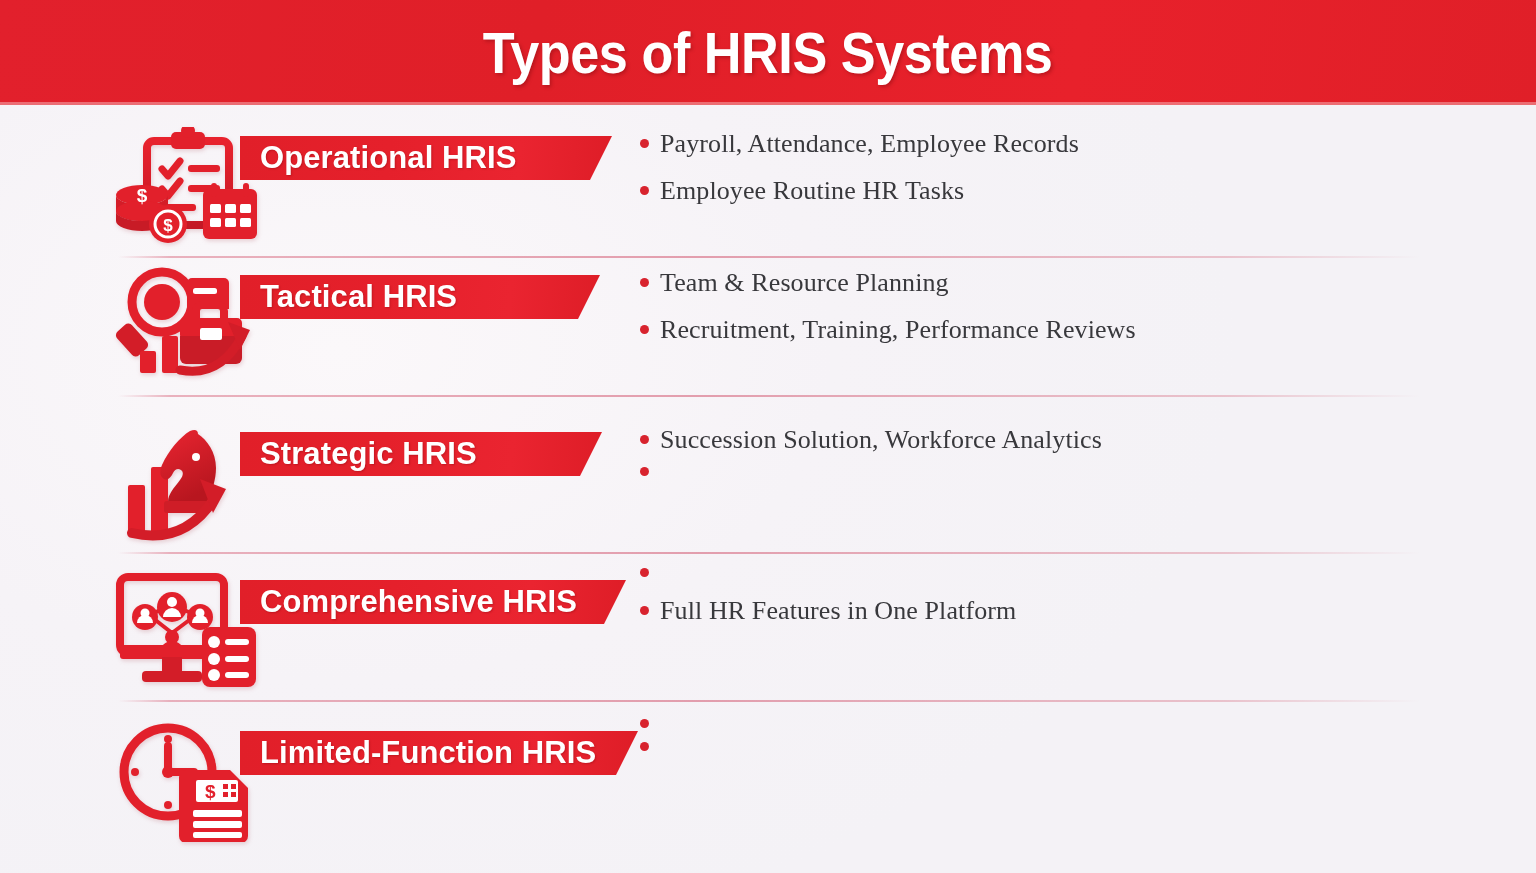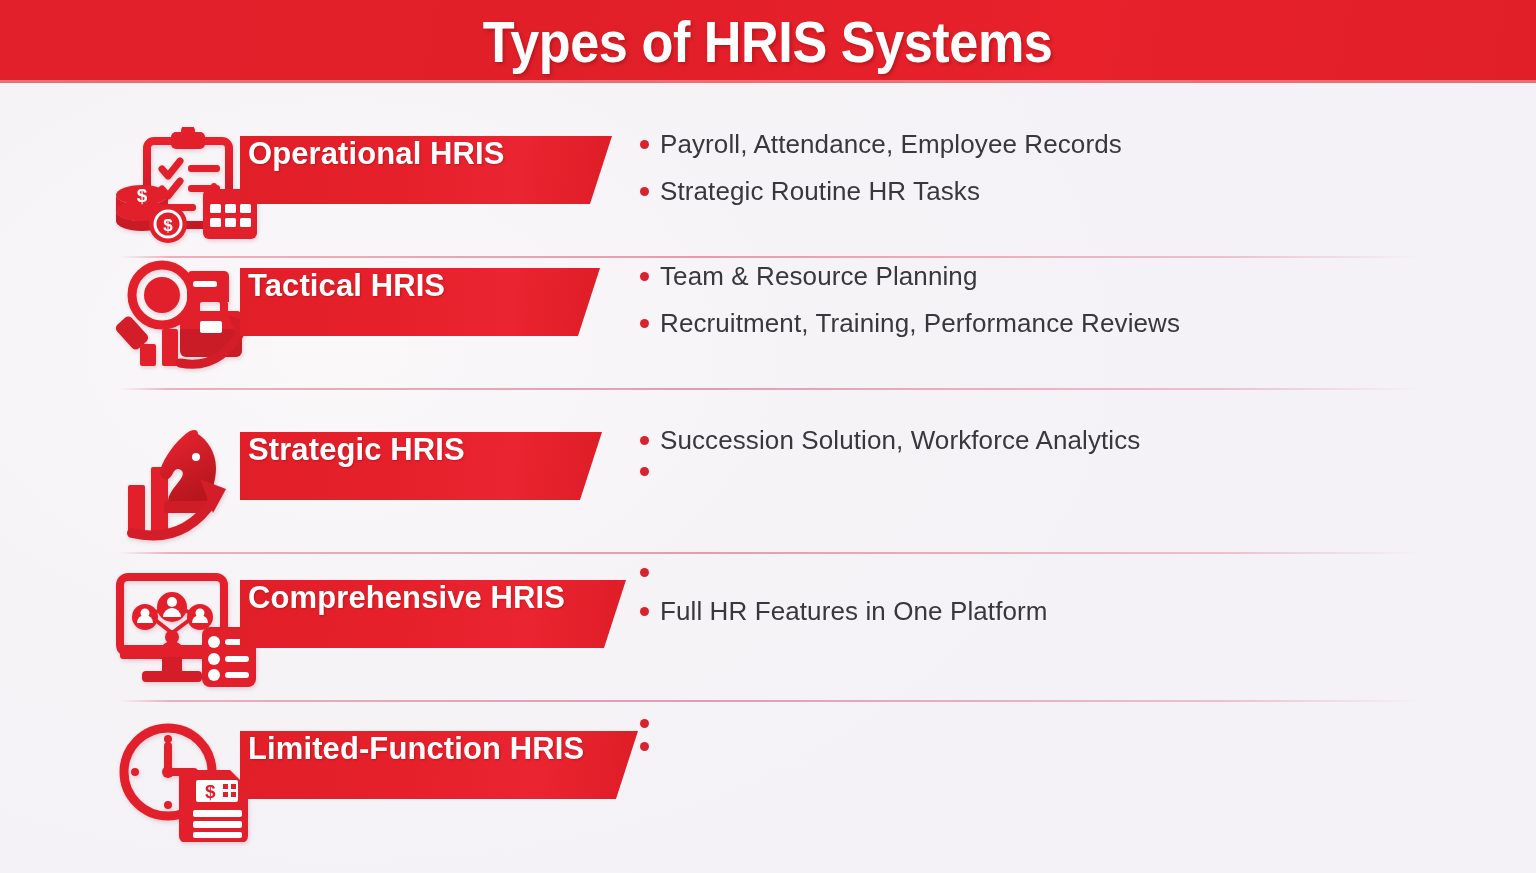--- a/index.html
+++ b/index.html
@@ -23,21 +23,21 @@
     background:
       radial-gradient(ellipse 900px 600px at 22% 40%, #fbf8fa 0%, #f6f3f7 55%, #f4f2f6 100%),
       linear-gradient(160deg, #faf7fa 0%, #f6f4f8 60%, #f7f4f7 100%);
   }
 
   
   .header {
     position: absolute;
     left: 0; top: 0;
     width: 1536px;
-    height: 83px;
+    height: 105px;
     background: linear-gradient(100deg, #e2202c 0%, #e01f28 35%, #e8212b 70%, #e01f28 100%);
     display: flex;
     align-items: center;
     justify-content: center;
     overflow: hidden;
   }
   .header::after {
     content: "";
     position: absolute;
     left: 0; bottom: 0; width: 100%; height: 3px;
@@ -62,21 +62,21 @@
     height: 768px;
   }
 
   .row {
     position: absolute;
     left: 0;
     width: 1536px;
     height: 148px;
   }
   .row-0 { top: 5px; }
-  .row-1 { top: 137px; }
+  .row-1 { top: 144px; }
   .row-2 { top: 301px; }
   .row-3 { top: 449px; }
   .row-4 { top: 600px; }
 
   .divider {
     position: absolute;
     left: 118px;
     bottom: 0;
     width: 1302px;
     height: 2px;
@@ -99,26 +99,26 @@
     align-items: center;
     justify-content: center;
   }
   .icon-wrap svg { display: block; filter: drop-shadow(1px 2px 2px rgba(150,30,45,0.18)); }
 
   
   .label-ribbon {
     position: absolute;
     top: 26px;
     left: 240px;
-    height: 68px;
+    height: 44px;
     background: linear-gradient(95deg, #e11f29 0%, #e5202b 40%, #ea2430 75%, #de1d27 100%);
     clip-path: polygon(0 0, 100% 0, calc(100% - 22px) 100%, 0 100%);
     display: flex;
-    align-items: flex-start;
-    padding-left: 8px;
+    align-items: center;
+    padding-left: 20px;
     padding-right: 42px;
     box-shadow: 1px 2px 4px rgba(140,20,35,0.22);
   }
   .label-text {
     font-family: "Liberation Sans Narrow", "Liberation Sans", sans-serif;
     font-size: 31px;
     font-weight: bold;
     color: #ffffff;
     white-space: nowrap;
     letter-spacing: 0.1px;
@@ -141,21 +141,21 @@
     width: 9px;
     height: 9px;
     min-width: 9px;
     border-radius: 50%;
     background: #d8232e;
     margin-right: 11px;
     position: relative;
     top: -4px;
   }
   .bullet-text {
-    font-family: Liberation Sans, sans-serif;
+    font-family: Liberation Serif, serif;
     font-size: 26px;
     color: #38383c;
     line-height: 1.25;
     white-space: nowrap;
     letter-spacing: 0.1px;
   }
 </style>
 </head>
 <body>
 
@@ -214,21 +214,21 @@
       <div class="label-ribbon" style="width:372px;">
         <span class="label-text">Operational HRIS</span>
       </div>
       <div class="bullets">
         <div class="bullet">
           <span class="bullet-dot"></span>
           <span class="bullet-text">Payroll, Attendance, Employee Records</span>
         </div>
         <div class="bullet">
           <span class="bullet-dot"></span>
-          <span class="bullet-text">Strategic Routine HR Tasks</span>
+          <span class="bullet-text">Employee Routine HR Tasks</span>
         </div>
       </div>
       <div class="divider"></div>
     </div>
 
     <div class="row row-1">
       <div class="icon-wrap">
         <svg width="146" height="120" viewBox="0 0 146 120">
 
           <circle cx="48" cy="36" r="30" fill="none" stroke="#e2202b" stroke-width="9"></circle>

